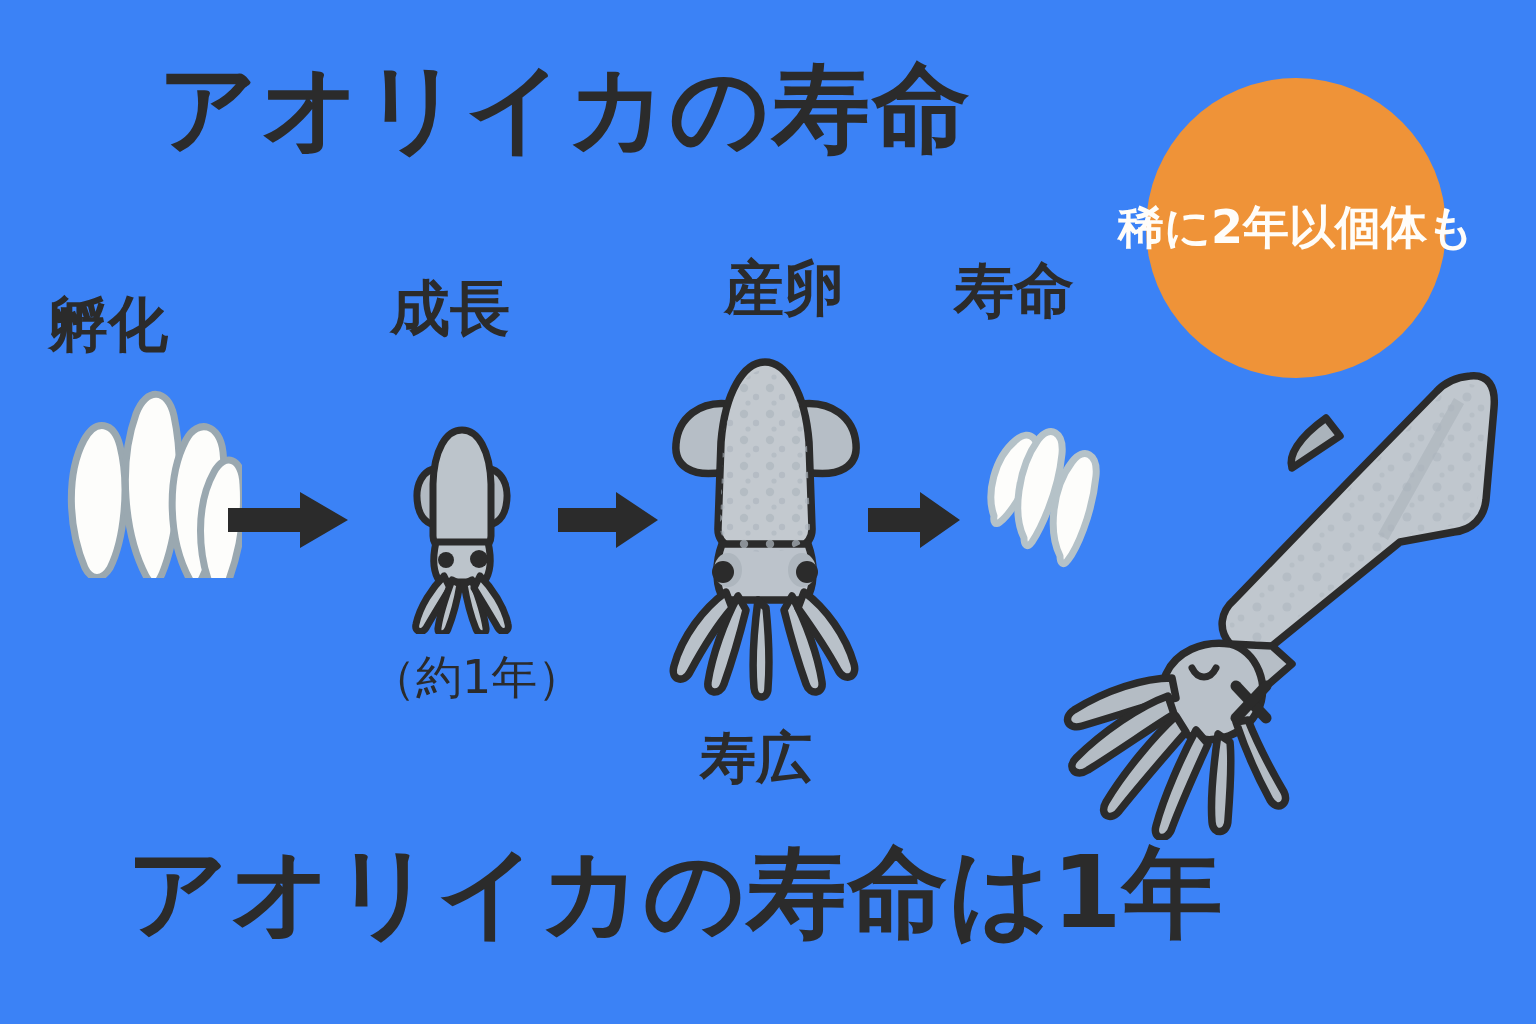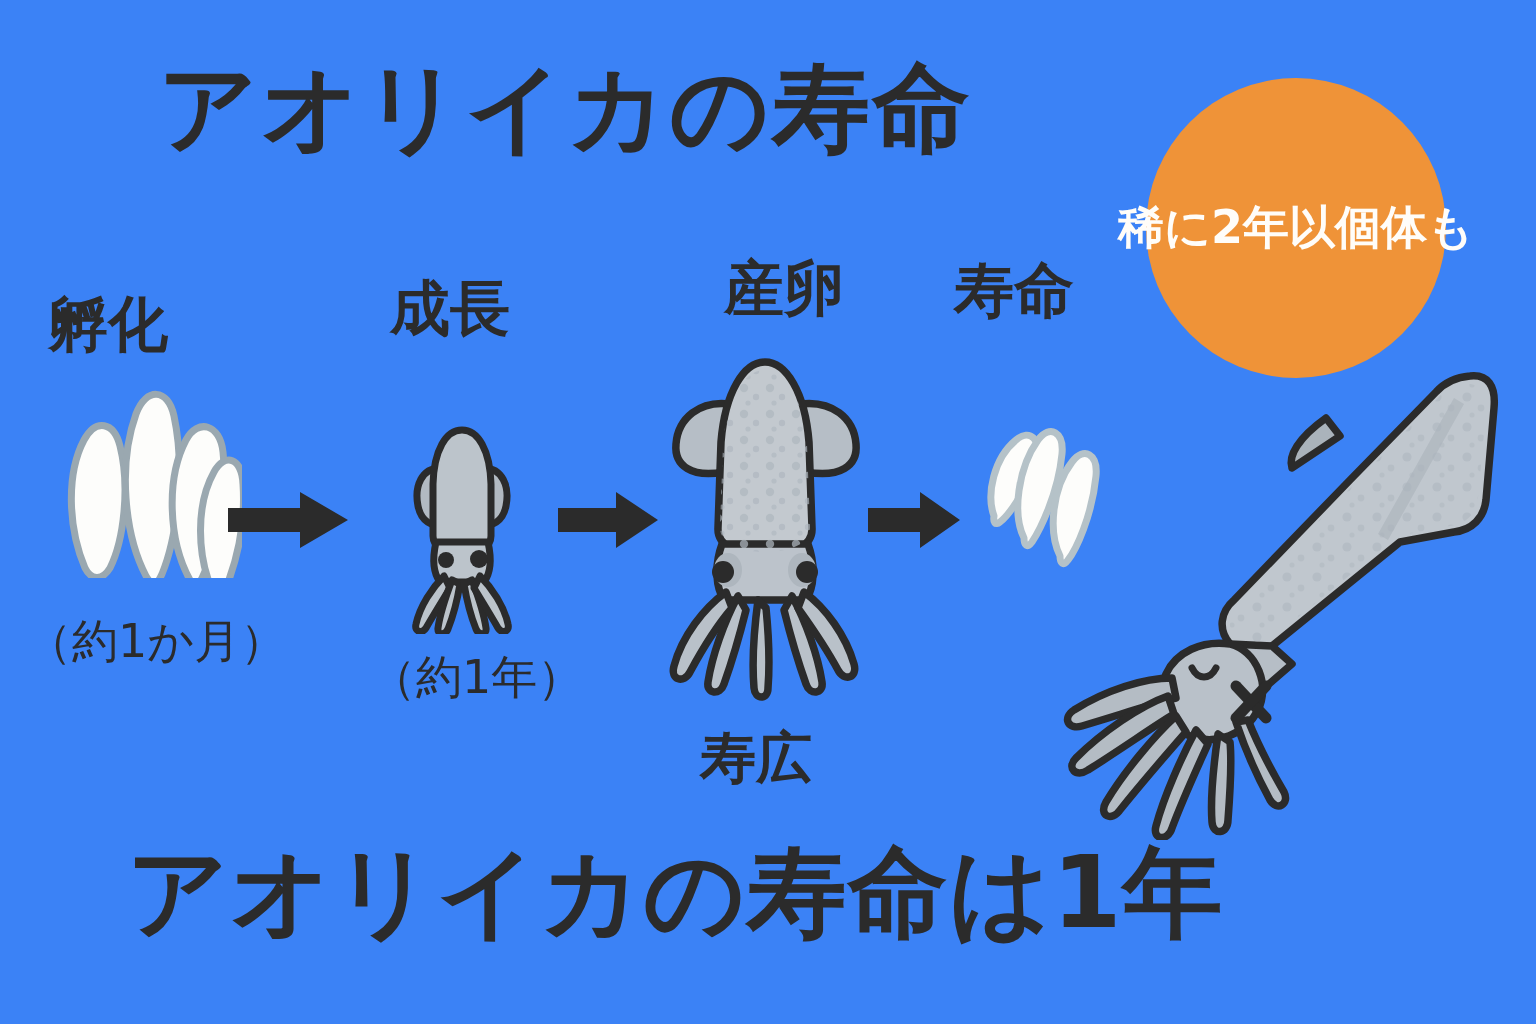--- a/index.html
+++ b/index.html
@@ -128,21 +128,20 @@
   <div class="stage-label" style="left:954px; top:260px;">寿命</div>
 
   <svg class="illu" style="left:62px; top:368px;" width="180" height="210" viewBox="0 0 180 210">
     <g fill="#fdfdfb" stroke="#9aa8b0" stroke-width="7" stroke-linejoin="round">
       <path d="M23 200 C6 160 4 106 22 72 C34 50 52 54 58 78 C68 118 62 172 48 200 C40 213 29 212 23 200 Z"></path>
       <path d="M84 208 C62 166 56 96 74 46 C84 19 106 20 112 48 C124 104 114 172 100 206 C94 219 90 218 84 208 Z"></path>
       <path d="M128 212 C106 172 104 110 124 72 C136 50 158 56 161 84 C167 136 152 186 140 210 C135 220 132 219 128 212 Z"></path>
       <path d="M152 226 C134 188 134 136 152 104 C163 84 180 90 181 116 C184 162 172 200 163 222 C159 232 156 232 152 226 Z"></path>
     </g>
   </svg>
-  <div class="stage-sub" style="left:26px; top:618px;">（約1か月）</div>
 
   <svg class="arrow" style="left:228px; top:492px;" width="120" height="56" viewBox="0 0 120 56">
     <path d="M0 16 L72 16 L72 0 L120 28 L72 56 L72 40 L0 40 Z" fill="#2b2b2b"></path>
   </svg>
 
   <svg class="illu" style="left:392px; top:424px;" width="140" height="210" viewBox="0 0 140 210">
     <g stroke="#2b2b2b" stroke-width="7" stroke-linejoin="round" stroke-linecap="round">
 
       <path d="M48 44 C30 44 22 62 26 82 C29 97 40 104 52 100 Z" fill="#b2bac2"></path>
 

